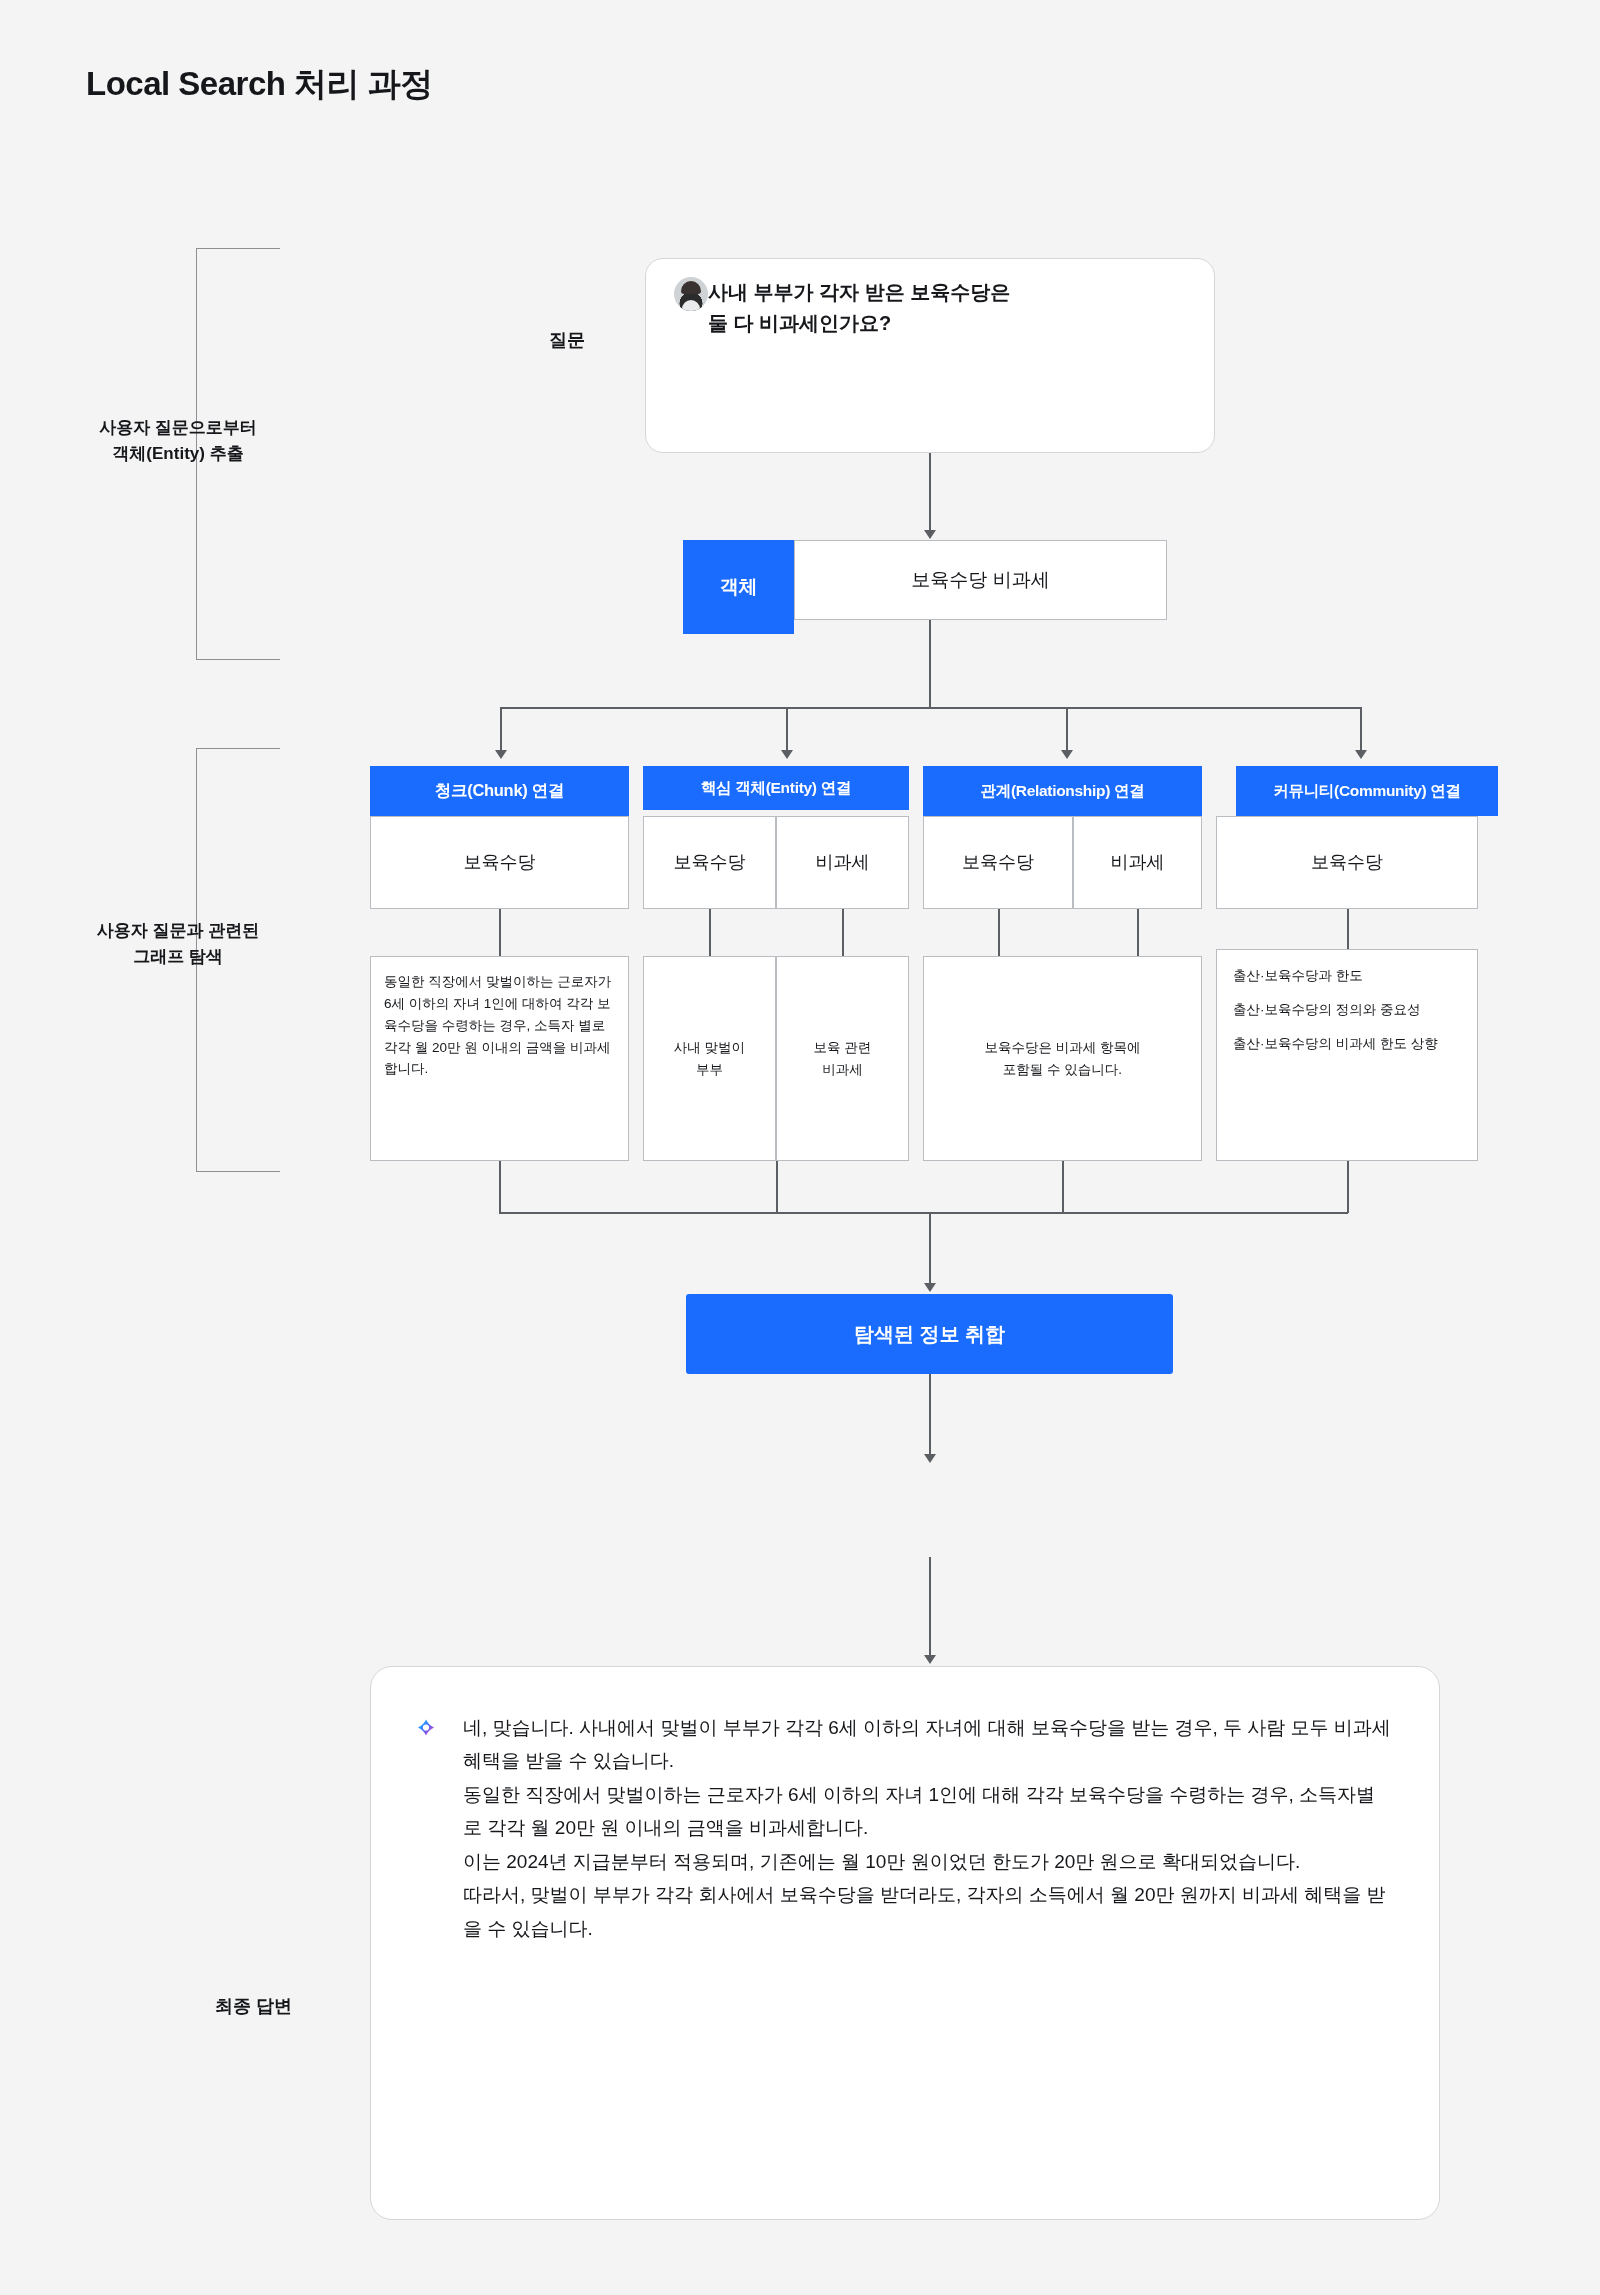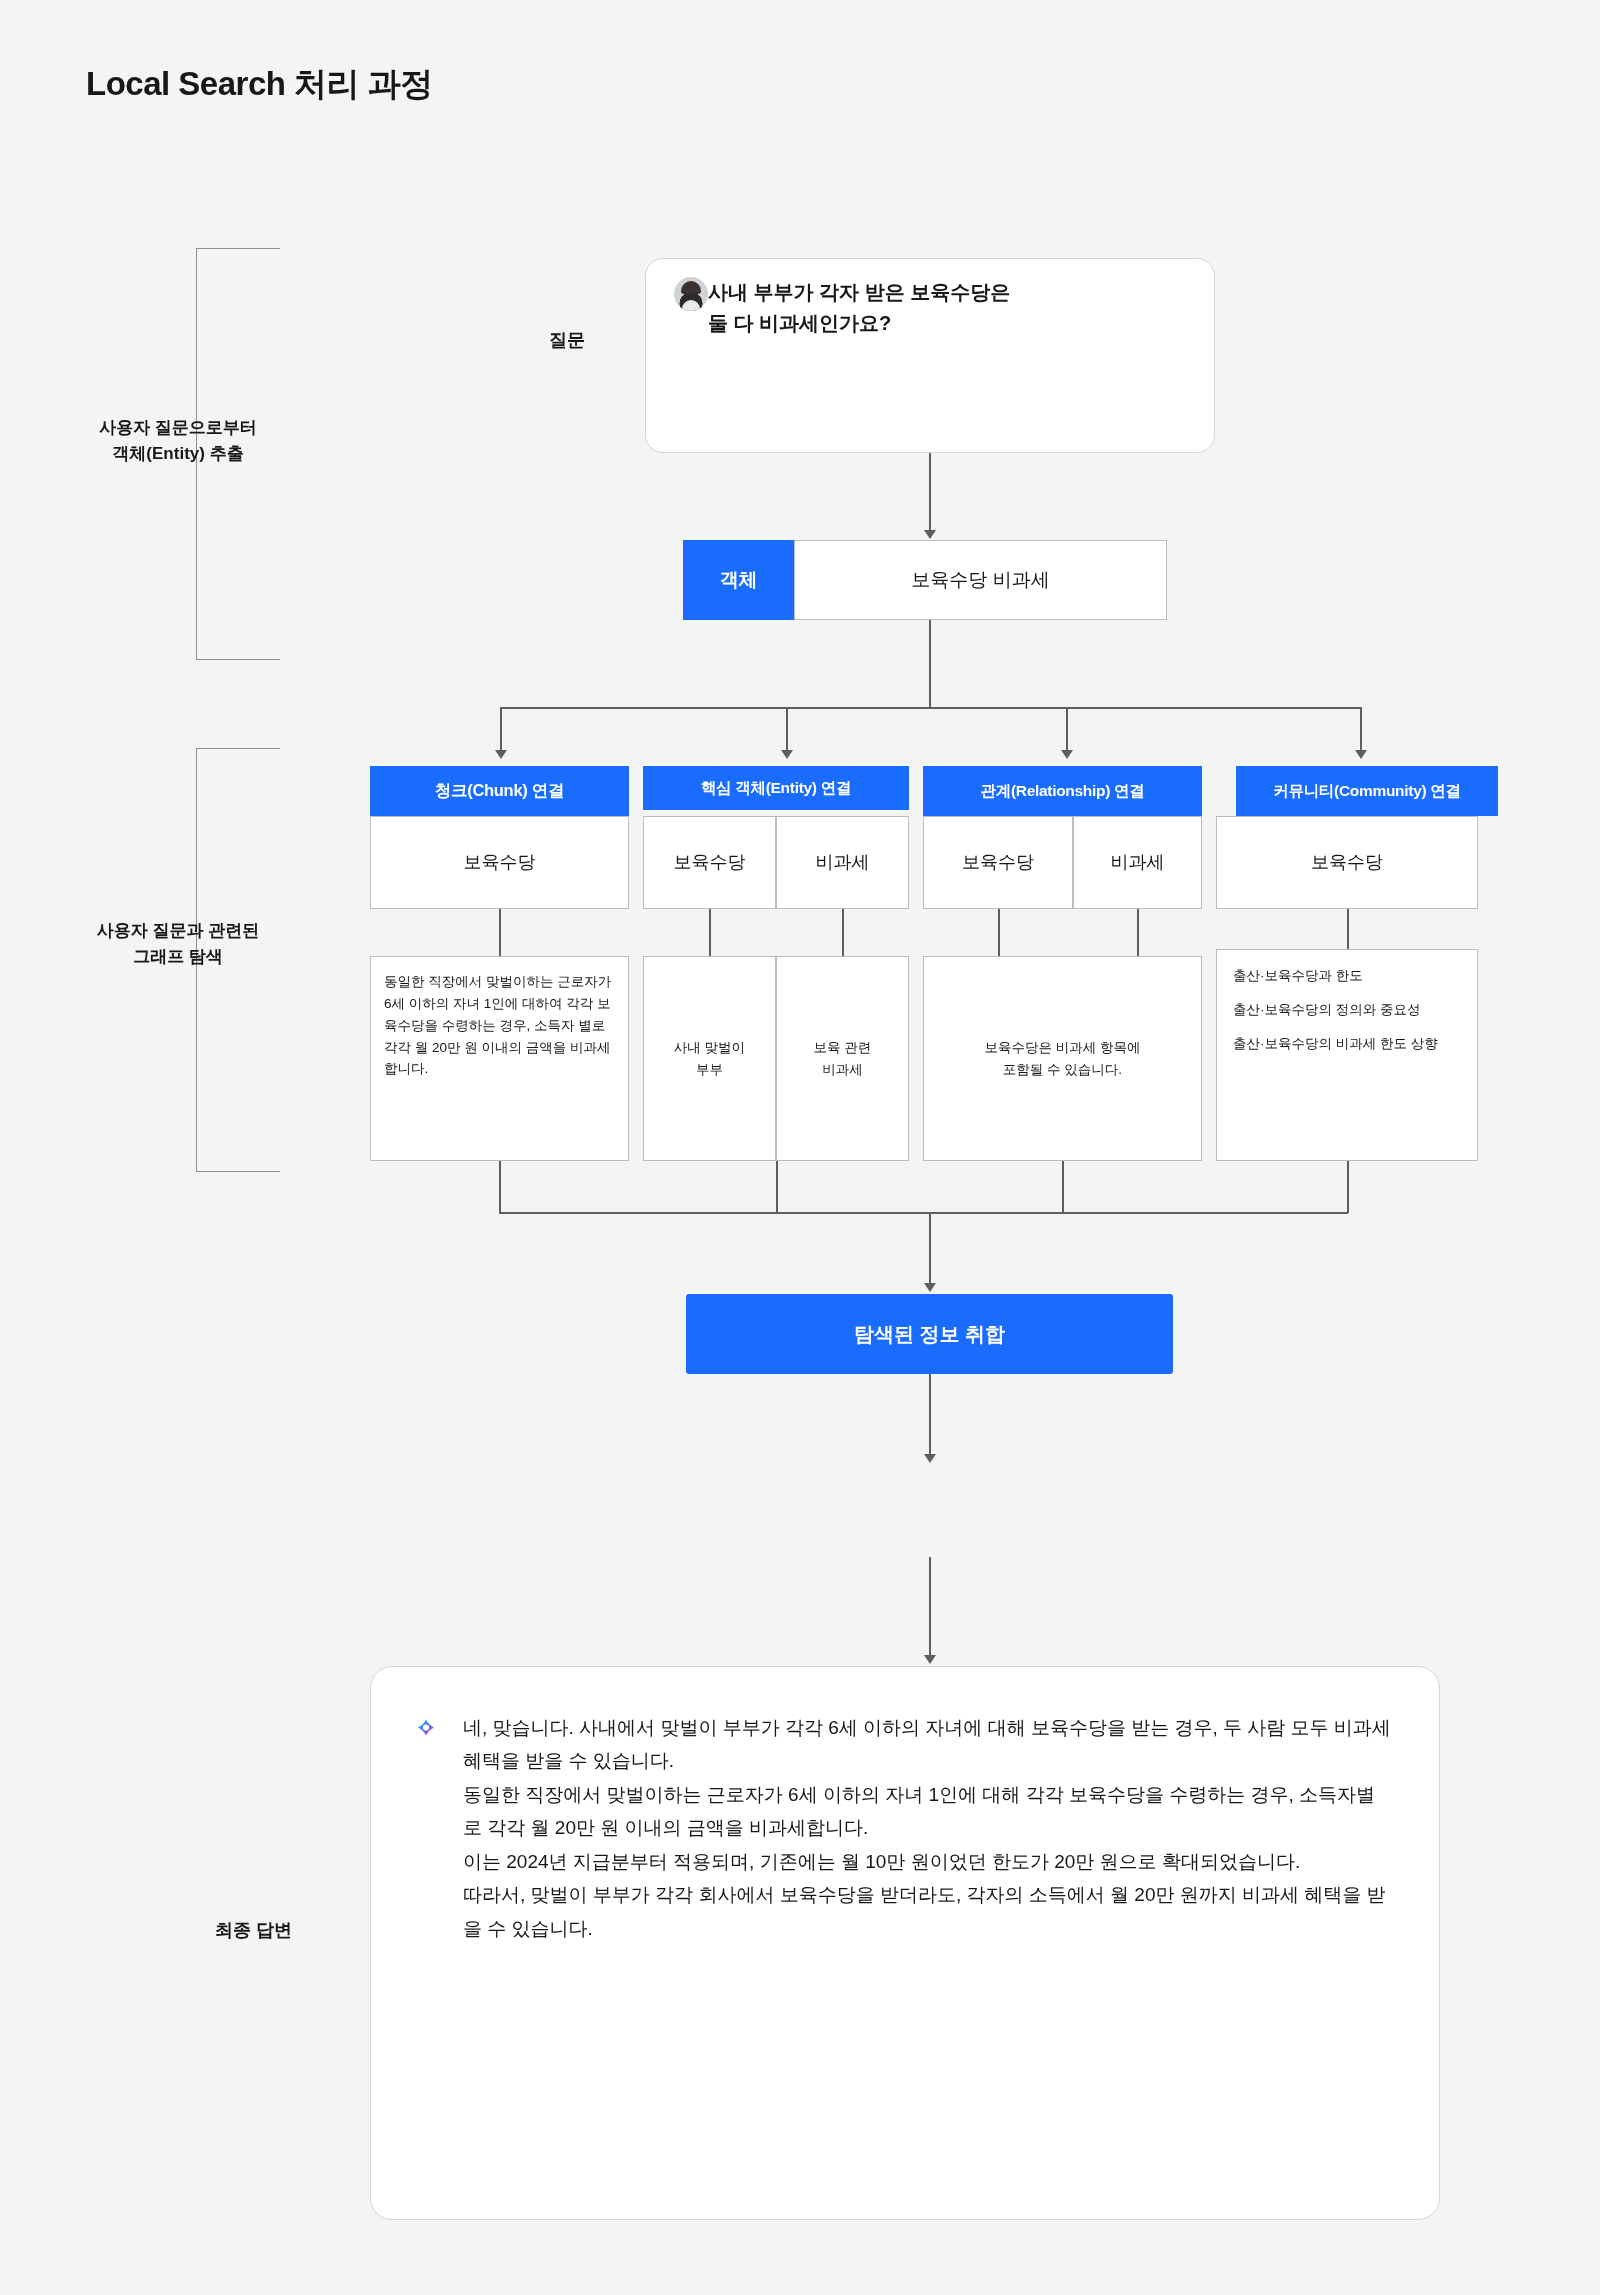--- a/index.html
+++ b/index.html
@@ -214,21 +214,21 @@
 
   <div class="bubble" style="left:645px; top:258px; width:570px; height:195px;">
     <div class="avatar"></div>
     <div class="bubble-text">사내 부부가 각자 받은 보육수당은
 둘 다 비과세인가요?</div>
   </div>
 
   <div class="vline" style="left:929px; top:453px; height:85px;"></div>
   <div class="arrow" style="left:924px; top:530px;"></div>
 
-  <div class="hdr" style="left:683px; top:540px; width:111px; height:80px; font-size:19px;">객체</div>
+  <div class="hdr" style="left:683px; top:540px; width:111px; height:94px; font-size:19px;">객체</div>
   <div class="box" style="left:794px; top:540px; width:373px; height:80px; font-size:19px;">보육수당 비과세</div>
 
   <div class="vline" style="left:929px; top:620px; height:88px;"></div>
   <div class="hline" style="left:500px; top:707px; width:860px;"></div>
 
   <div class="vline" style="left:500px; top:707px; height:50px;"></div>
   <div class="arrow" style="left:495px; top:750px;"></div>
   <div class="vline" style="left:786px; top:707px; height:50px;"></div>
   <div class="arrow" style="left:781px; top:750px;"></div>
   <div class="vline" style="left:1066px; top:707px; height:50px;"></div>
@@ -278,21 +278,21 @@
 
   <div class="gather" style="left:686px; top:1294px; width:487px; height:80px;">탐색된 정보 취합</div>
 
   <div class="vline" style="left:929px; top:1374px; height:87px;"></div>
   <div class="arrow" style="left:924px; top:1454px;"></div>
 
 
   <div class="vline" style="left:929px; top:1557px; height:105px;"></div>
   <div class="arrow" style="left:924px; top:1655px;"></div>
 
-  <div class="answer-label" style="left:215px; top:1918px;">최종 답변</div>
+  <div class="answer-label" style="left:215px; top:1994px;">최종 답변</div>
 
   <div class="answer" style="left:370px; top:1666px; width:1070px; height:554px;">
     <div class="clova-mark">
       <svg width="30" height="30" viewBox="0 0 30 30" aria-hidden="true">
         <defs>
           <linearGradient id="cg" x1="0" y1="0" x2="1" y2="1">
             <stop offset="0%" stop-color="#00d3ff"></stop>
             <stop offset="50%" stop-color="#4a6cff"></stop>
             <stop offset="100%" stop-color="#ff2fa0"></stop>
           </linearGradient>

